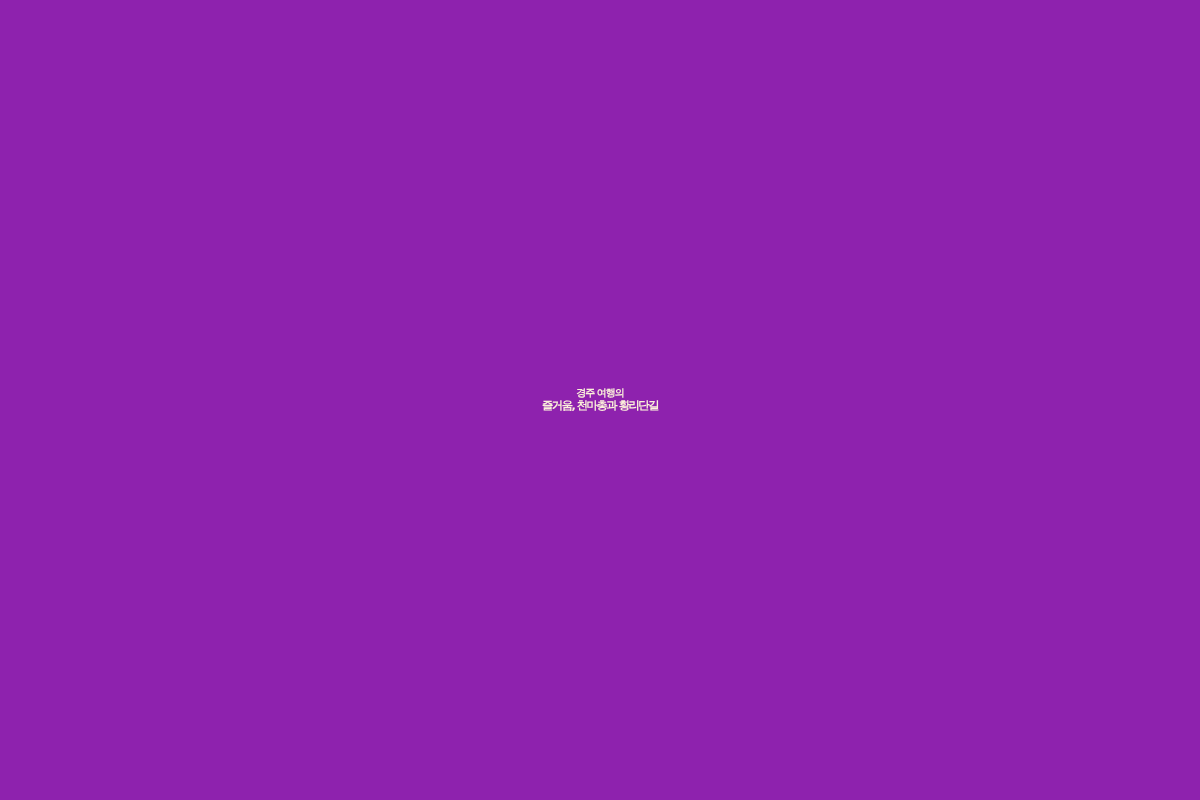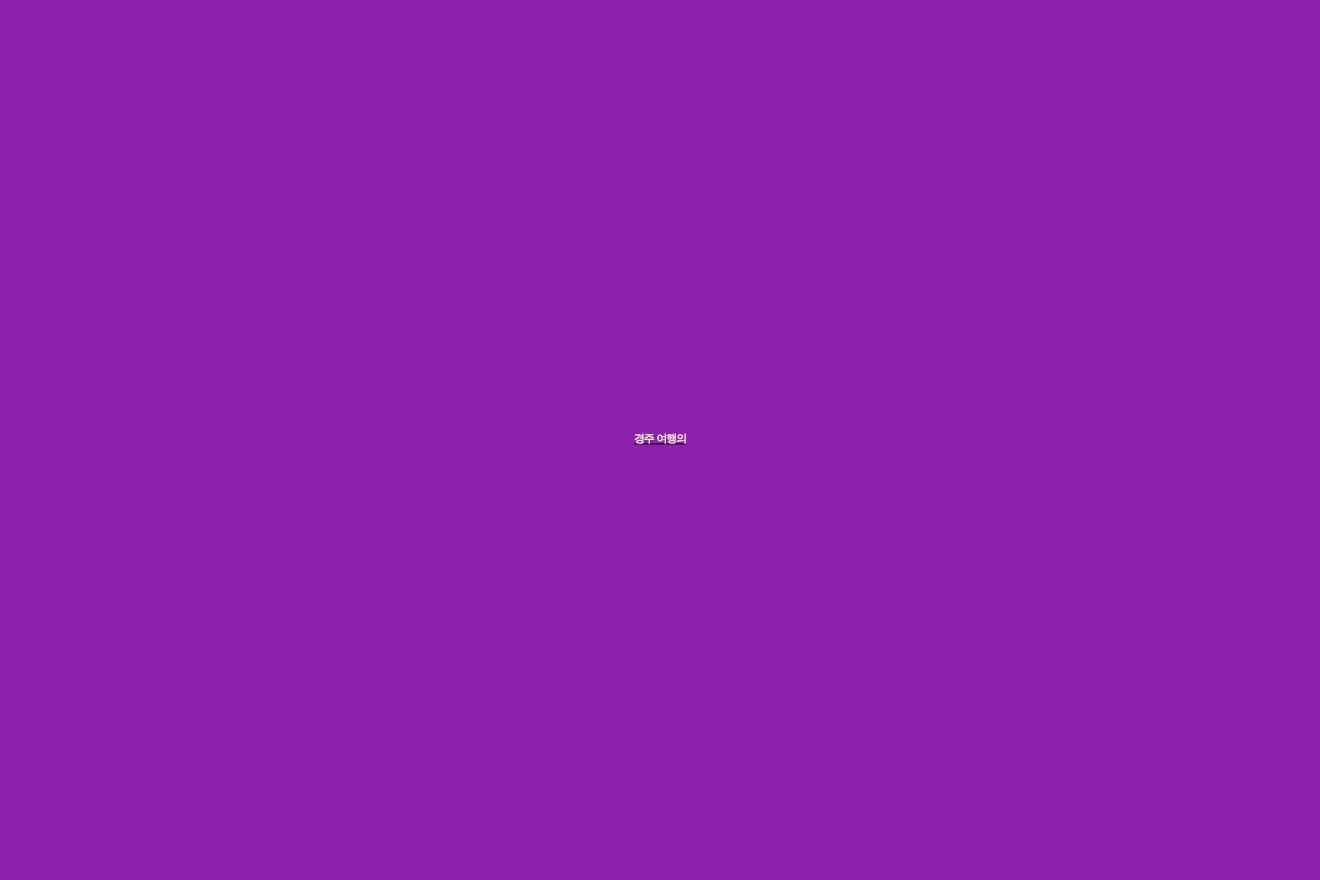--- a/index.html
+++ b/index.html
@@ -17,21 +17,20 @@
 
   #title-card {
     position: relative;
     box-sizing: border-box;
     width: 1200px;
     height: 800px;
     display: flex;
     align-items: center;
     justify-content: center;
     background: #8E22AE;
-    text-decoration: underline;
   }
 
   #title-block {
     width: 100%;
     text-align: center;
     padding: 0 14px;
     box-sizing: border-box;
   }
 
   .title-line {
@@ -55,16 +54,17 @@
 </style>
 </head>
 <body>
 
 <div id="title-card" style="background: rgb(142, 34, 174);">
 
   <div id="title-block">
 
     <span class="title-line line-1" style="color: rgb(251, 240, 218); font-size: 10px; line-height: 12.2px;">경주 여행의</span>
 
+    <span class="title-line line-2" style="color: rgb(251, 240, 218); font-size: 11.3714px; line-height: 13.8731px;">즐거움, 천마총과 황리단길</span>
 
   </div>
 
 </div>
 
 </body></html>

